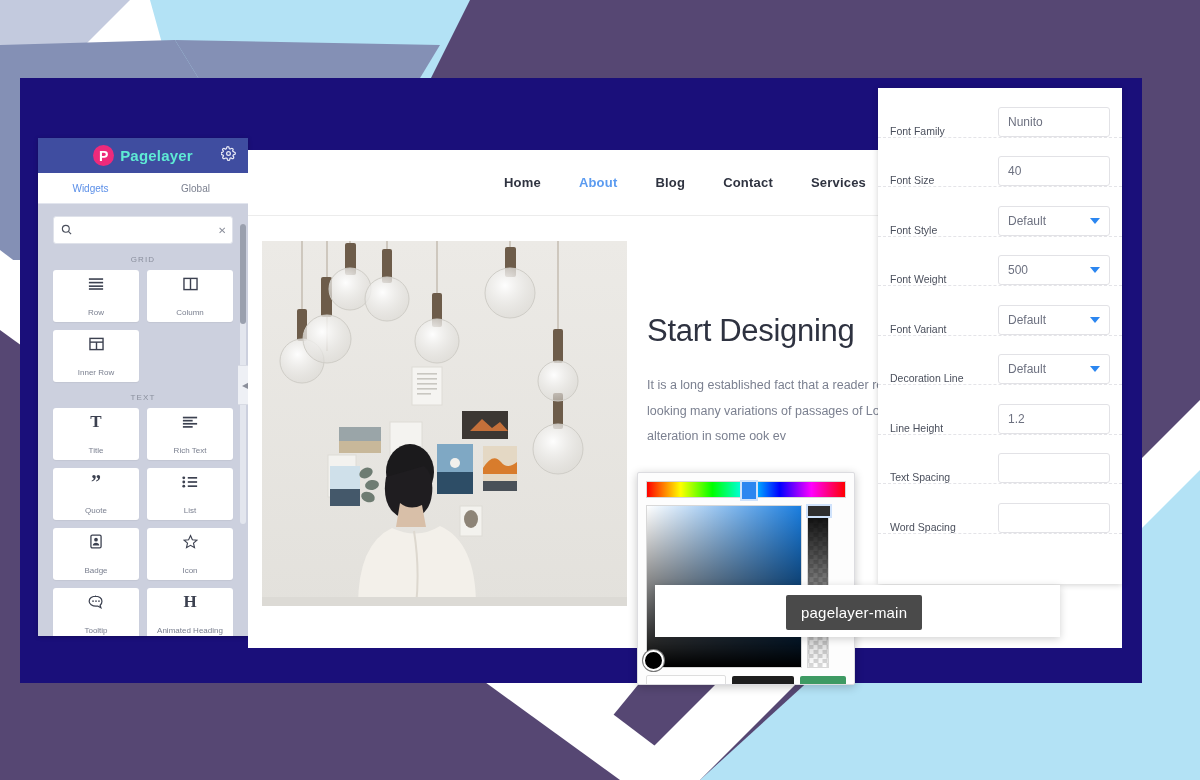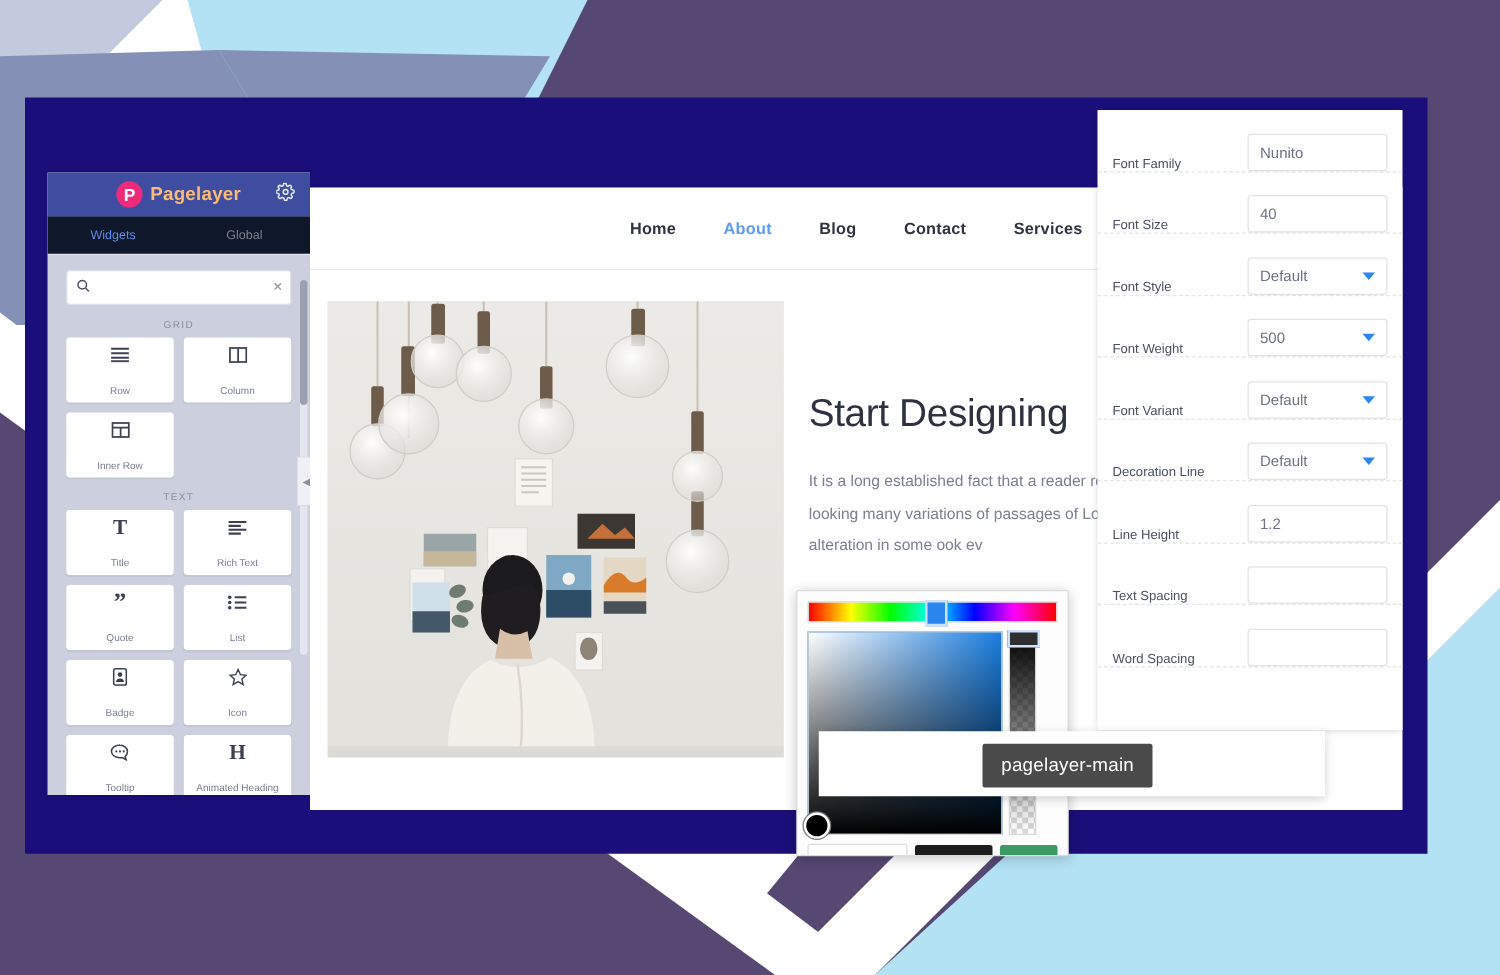--- a/index.html
+++ b/index.html
@@ -30,25 +30,25 @@
     height:35px;background:#3f4da0;display:flex;align-items:center;
     justify-content:center;position:relative;flex:0 0 auto;
   }
   .logo-wrap{display:flex;align-items:center;gap:6px;}
   .logo-mark{
     width:21px;height:21px;border-radius:50%;background:#ee2a7b;
     display:flex;align-items:center;justify-content:center;
     color:#fff;font-weight:bold;font-size:14px;line-height:1;
     font-family:"Liberation Sans",sans-serif;
   }
-  .logo-text{color:#fdba74;font-size:15px;font-weight:bold;letter-spacing:.2px;}
+  .logo-text{color:#5eead4;font-size:15px;font-weight:bold;letter-spacing:.2px;}
   .gear{position:absolute;right:12px;top:8px;color:#e7e9f5;font-size:16px;line-height:1;}
 
   #sidebar-tabs{
-    height:30px;background:#0f172a;display:flex;flex:0 0 auto;
+    height:30px;background:#ffffff;display:flex;flex:0 0 auto;
     border-bottom:1px solid #e2e5ee;
   }
   #sidebar-tabs > div{
     flex:1;display:flex;align-items:center;justify-content:center;
     font-size:10px;color:#7c8190;
   }
   #sidebar-tabs > div.active{color:#5b8fe8;}
 
   #sidebar-body{flex:1 1 auto;position:relative;overflow:hidden;padding:0 10px;}
   #search-row{margin:12px 5px 0 5px;}

